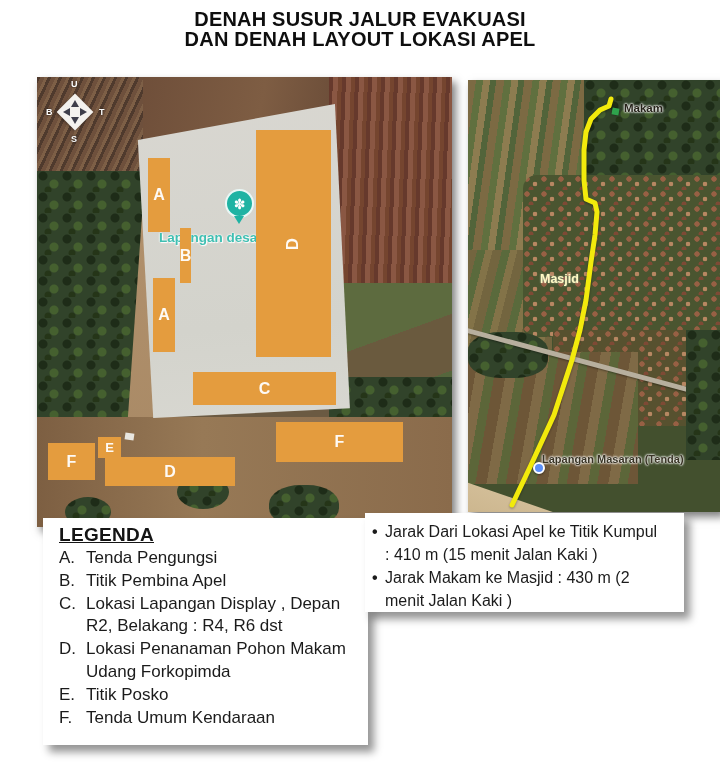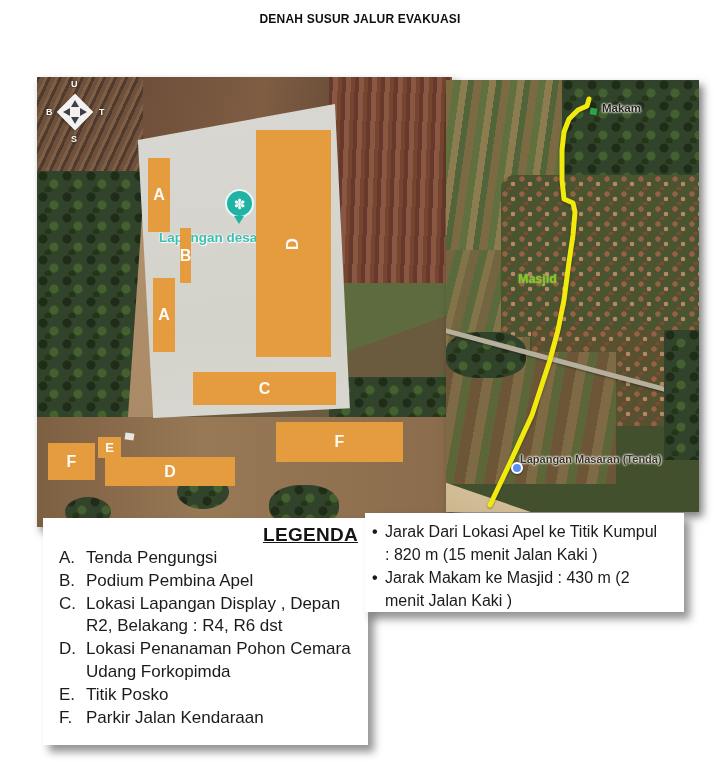--- a/index.html
+++ b/index.html
@@ -1,24 +1,24 @@
 <!DOCTYPE html>
 <html><head>
 <meta charset="utf-8">
 <style>
   html,body{margin:0;padding:0;background:#ffffff;}
   #page{position:relative;width:720px;height:784px;background:#ffffff;overflow:hidden;
         font-family:"Liberation Sans", sans-serif;}
   
   .title-wrap{position:absolute;top:9px;left:0;width:100%;text-align:center;}
-  .title-line{font-weight:700;font-size:12px;line-height:20px;color:#0e0e0e;letter-spacing:.2px;}
+  .title-line{font-weight:700;font-size:20px;line-height:20px;color:#0e0e0e;letter-spacing:.2px;}
   
   .map{position:absolute;overflow:hidden;box-shadow:4px 5px 8px rgba(0,0,0,.5);}
   #map-left{left:37px;top:77px;width:415px;height:450px;background:#6b5a42;}
-  #map-right{left:446px;top:80px;width:253px;height:432px;background:#43502e;}
+  #map-right{left:468px;top:80px;width:253px;height:432px;background:#43502e;}
   .layer{position:absolute;}
   .forest{background-color:#31432a;
     background-image:radial-gradient(circle at 6px 5px,#1e2c18 0 4px,transparent 5px),
                      radial-gradient(circle at 17px 13px,#45602f 0 4px,transparent 5px),
                      radial-gradient(circle at 11px 19px,#253518 0 3px,transparent 4px);
     background-size:24px 21px;}
   .dots{background-color:#4a5530;
     background-image:radial-gradient(circle at 4px 4px,#976044 0 2.4px,transparent 3px),
                      radial-gradient(circle at 12px 9px,#b78762 0 2px,transparent 2.6px),
                      radial-gradient(circle at 8px 14px,#7e4a35 0 2.2px,transparent 2.8px);
@@ -49,47 +49,48 @@
   #pin{position:absolute;left:188px;top:112px;width:28px;height:36px;}
   #pin .circle{position:absolute;left:0;top:0;width:25px;height:25px;border-radius:50%;
     background:#1fb3a3;border:2px solid rgba(255,255,255,.9);display:flex;align-items:center;justify-content:center;
     color:#fff;font-size:14px;line-height:14px;}
   #pin .tip{position:absolute;left:9px;top:27px;width:0;height:0;border-left:5px solid transparent;
     border-right:5px solid transparent;border-top:8px solid #1fb3a3;}
   
   .maplabel{position:absolute;font-weight:700;color:#26231a;
     text-shadow:0 0 2px #fff,0 0 2px #fff,0 0 3px #fff;white-space:nowrap;}
   #lbl-makam{left:156px;top:22px;font-size:11.5px;}
-  #lbl-masjid{left:72px;top:192px;font-size:12.5px;color:#84cc16;text-shadow:0 0 2px rgba(255,255,255,.55);}
+  #lbl-masjid{left:72px;top:192px;font-size:12.5px;color:#fef9c3;text-shadow:0 0 2px rgba(255,255,255,.55);}
   #lbl-lapangan{left:74px;top:373px;font-size:11px;color:#3a3526;}
   #makam-marker{position:absolute;left:144px;top:28px;width:7px;height:7px;background:#2fa24c;
     transform:rotate(10deg);box-shadow:0 0 2px rgba(0,0,0,.5);}
   #poi-dot{position:absolute;left:65px;top:382px;width:8px;height:8px;border-radius:50%;
     background:#5b8ff7;border:2px solid #fff;box-shadow:0 1px 2px rgba(0,0,0,.4);}
   #route-svg{position:absolute;left:0;top:0;filter:drop-shadow(0 1px 1px rgba(0,0,0,.35));}
   
   .whitebox{position:absolute;background:#ffffff;box-shadow:6px 7px 8px rgba(0,0,0,.42);box-sizing:border-box;}
   #legend-box{left:43px;top:518px;width:325px;height:227px;padding:5px 10px 4px 16px;}
-  #legend-heading{text-align:right;font-size:19px;font-weight:700;text-decoration:underline;
+  #legend-heading{text-align:left;font-size:19px;font-weight:700;text-decoration:underline;
     color:#151515;line-height:23px;margin-bottom:1px;letter-spacing:.3px;}
   .legend-item{display:flex;font-size:17px;line-height:22.8px;color:#1b1b1b;}
   .legend-item .letter{width:27px;flex:0 0 27px;}
   .legend-item .txt{white-space:pre-line;flex:1;}
   #notes-box{left:365px;top:513px;width:319px;height:99px;padding:7px 6px 4px 7px;}
   .note{display:flex;font-size:16px;line-height:23px;color:#1b1b1b;}
   .note .bullet{width:13px;flex:0 0 13px;font-weight:700;}
   .note .txt{white-space:pre-line;flex:1;}
 </style>
 </head>
 <body>
 
 <div id="page">
 
   <div class="title-wrap">
     <div class="title-line">DENAH SUSUR JALUR EVAKUASI</div>
+    <div class="title-line">DAN DENAH LAYOUT LOKASI APEL</div>
   </div>
 
   <div id="map-left" class="map">
 
     <div class="layer" style="left:0;top:0;width:108px;height:98px;background:repeating-linear-gradient(115deg,#4f3a2d 0 3px,#6e503c 3px 7px,#7d5f46 7px 10px);"></div>
     <div class="layer" style="left:106px;top:0;width:192px;height:78px;background:linear-gradient(100deg,#6f4f3a,#7e5d43 60%,#6a4c38);"></div>
     <div class="layer" style="left:292px;top:0;width:123px;height:212px;background:repeating-linear-gradient(92deg,#66392c 0 4px,#8a5743 4px 9px,#75452f 9px 13px);"></div>
     <div class="layer forest" style="left:0;top:94px;width:106px;height:356px;"></div>
     <div class="layer" style="left:99px;top:66px;width:34px;height:318px;background:linear-gradient(#b3926d,#a98a66);transform:rotate(4deg);border-radius:8px;"></div>
     <div class="layer" style="left:292px;top:206px;width:123px;height:144px;background:linear-gradient(160deg,#5d6b3f 0 40%,#6a5a3e 40% 70%,#55663c 70%);"></div>
@@ -173,47 +174,47 @@
   </div>
 
   <div id="legend-box" class="whitebox">
     <div id="legend-heading">LEGENDA</div>
     <div class="legend-item">
       <span class="letter">A.</span>
       <span class="txt">Tenda Pengungsi</span>
       </div>
     <div class="legend-item">
       <span class="letter">B.</span>
-      <span class="txt">Podium Pembina Apel</span>
+      <span class="txt">Titik Pembina Apel</span>
       </div>
     <div class="legend-item">
       <span class="letter">C.</span>
       <span class="txt">Lokasi Lapangan Display , Depan
 R2, Belakang : R4, R6 dst</span>
       </div>
     <div class="legend-item">
       <span class="letter">D.</span>
-      <span class="txt">Lokasi Penanaman Pohon Cemara
+      <span class="txt">Lokasi Penanaman Pohon Makam
 Udang Forkopimda</span>
       </div>
     <div class="legend-item">
       <span class="letter">E.</span>
       <span class="txt">Titik Posko</span>
       </div>
     <div class="legend-item">
       <span class="letter">F.</span>
-      <span class="txt">Parkir Jalan Kendaraan</span>
+      <span class="txt">Tenda Umum Kendaraan</span>
       </div>
   </div>
 
   <div id="notes-box" class="whitebox">
     <div class="note">
       <span class="bullet">•</span>
       <span class="txt">Jarak Dari Lokasi Apel ke Titik Kumpul
-: 820 m (15 menit Jalan Kaki )</span>
+: 410 m (15 menit Jalan Kaki )</span>
       </div>
     <div class="note">
       <span class="bullet">•</span>
       <span class="txt">Jarak Makam ke Masjid : 430 m (2
 menit Jalan Kaki )</span>
       </div>
   </div>
 
 </div>
 

